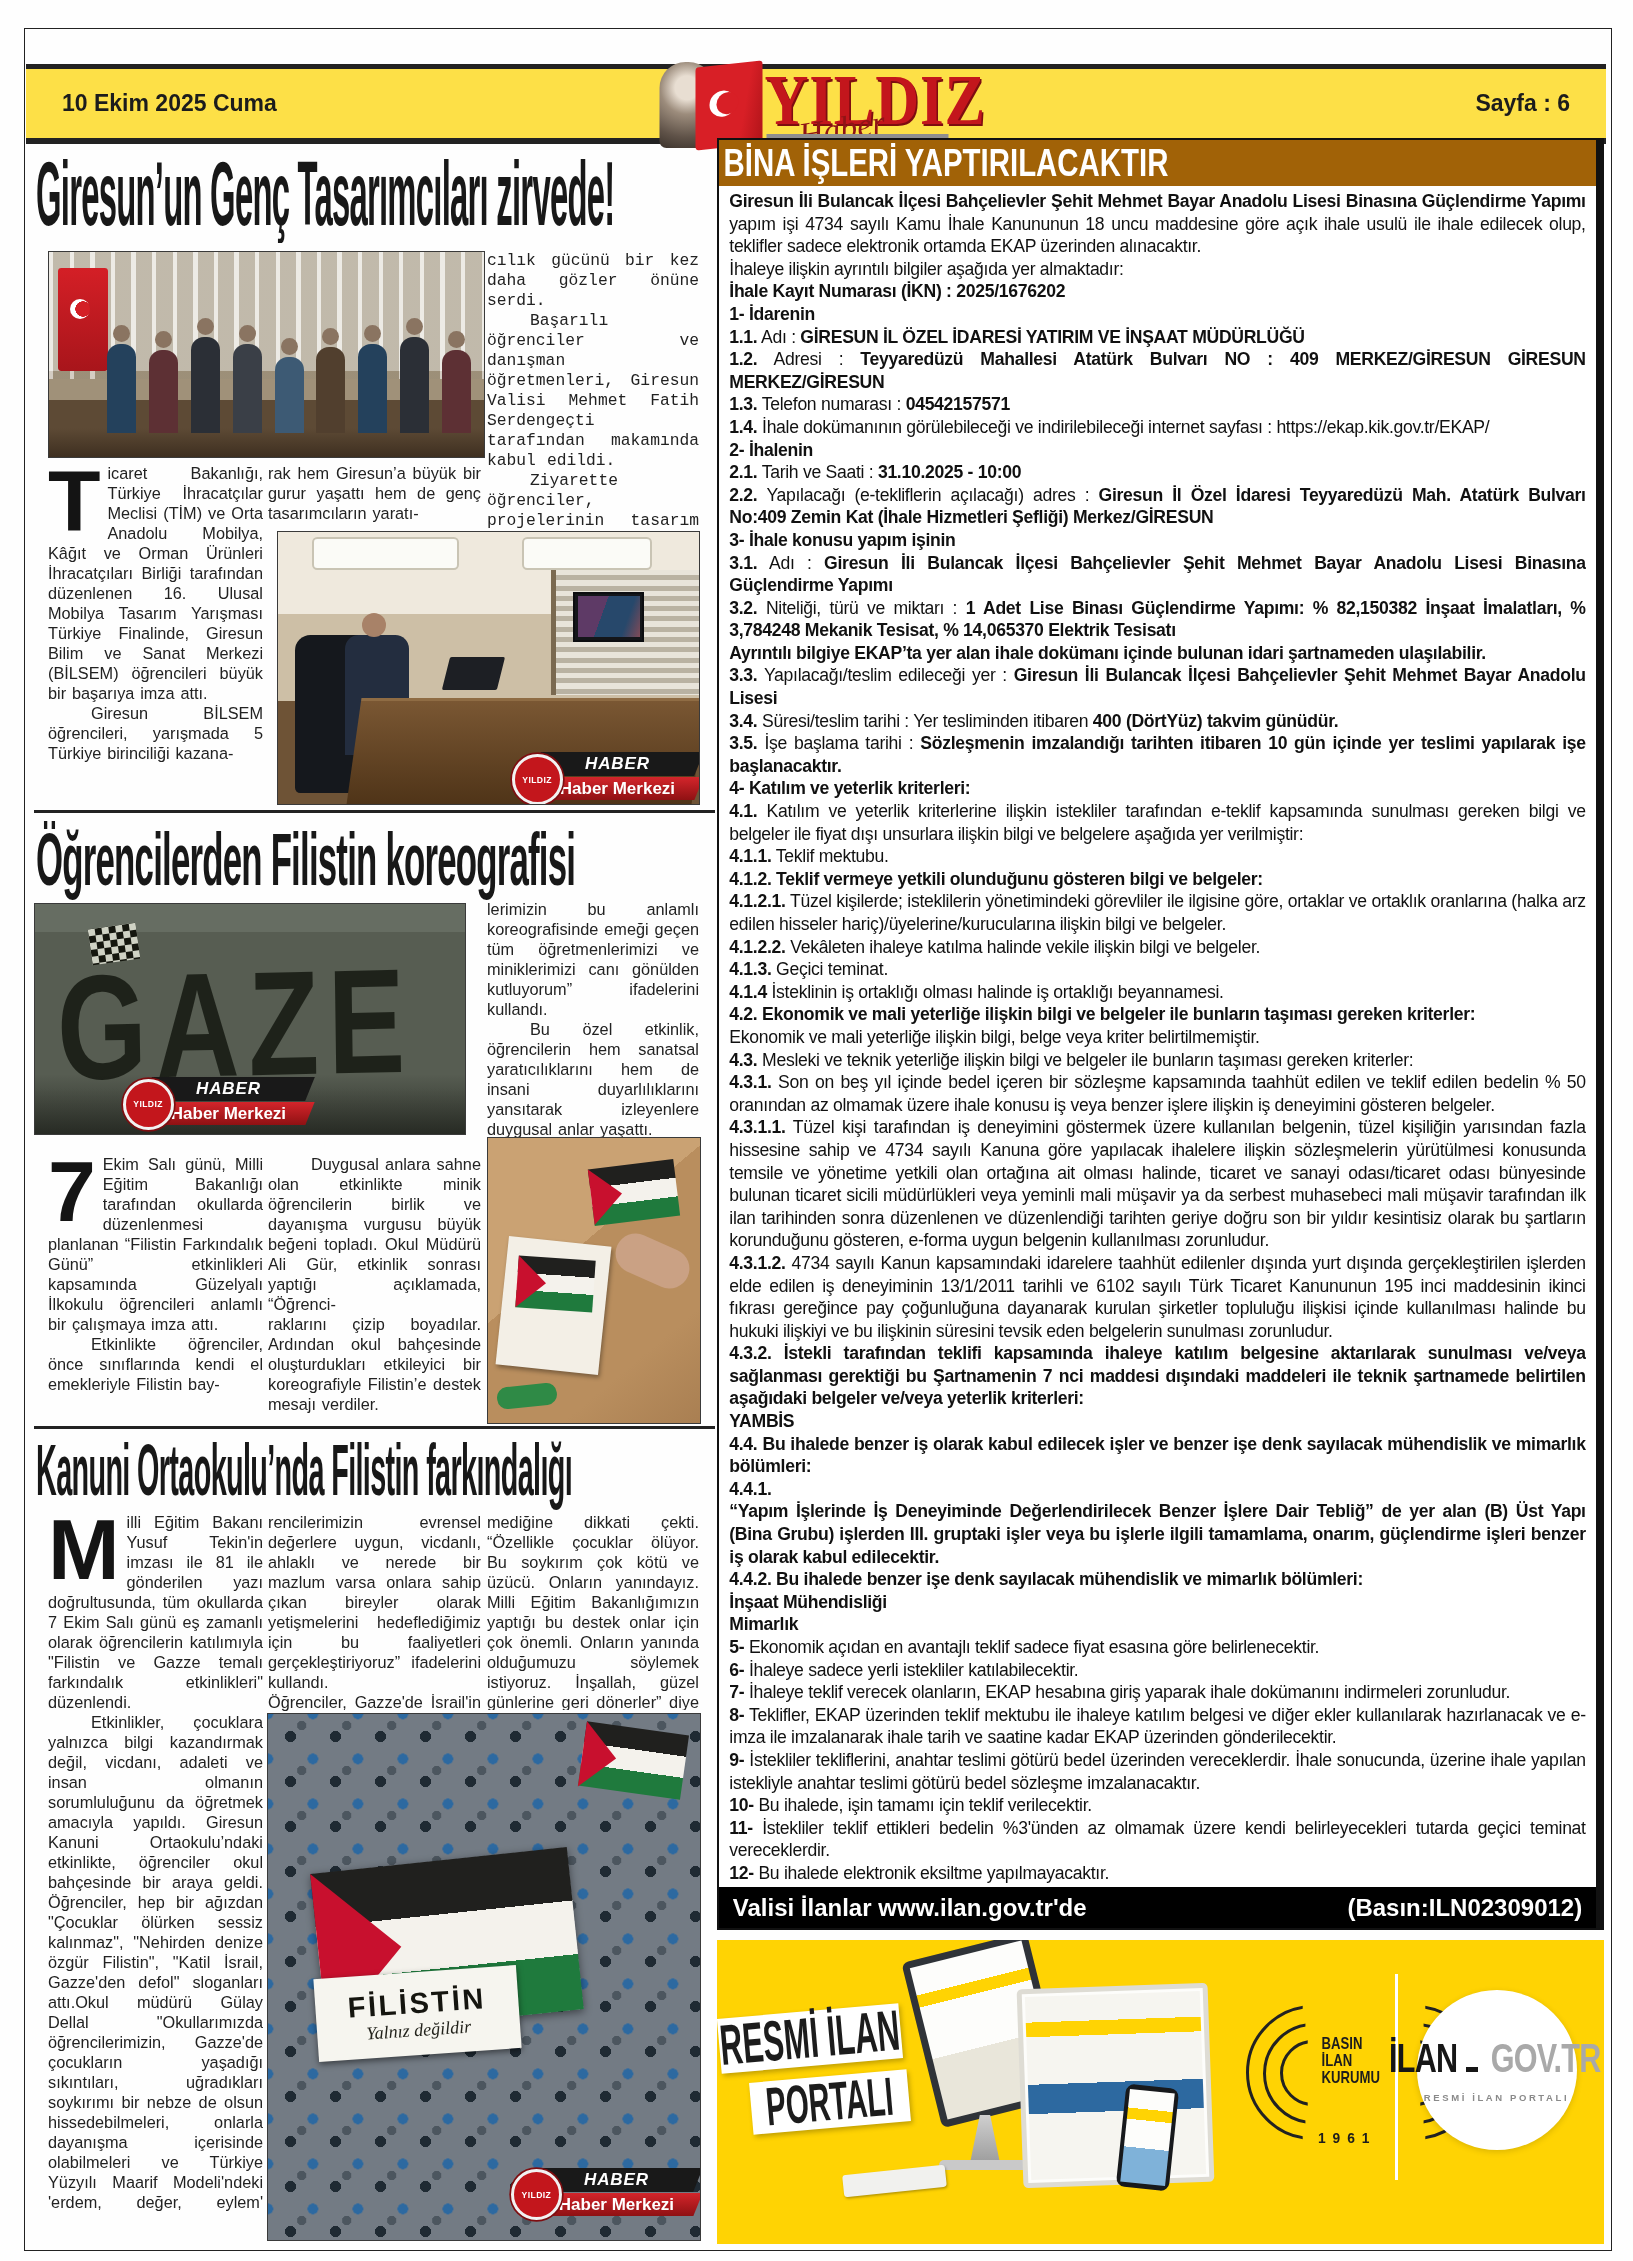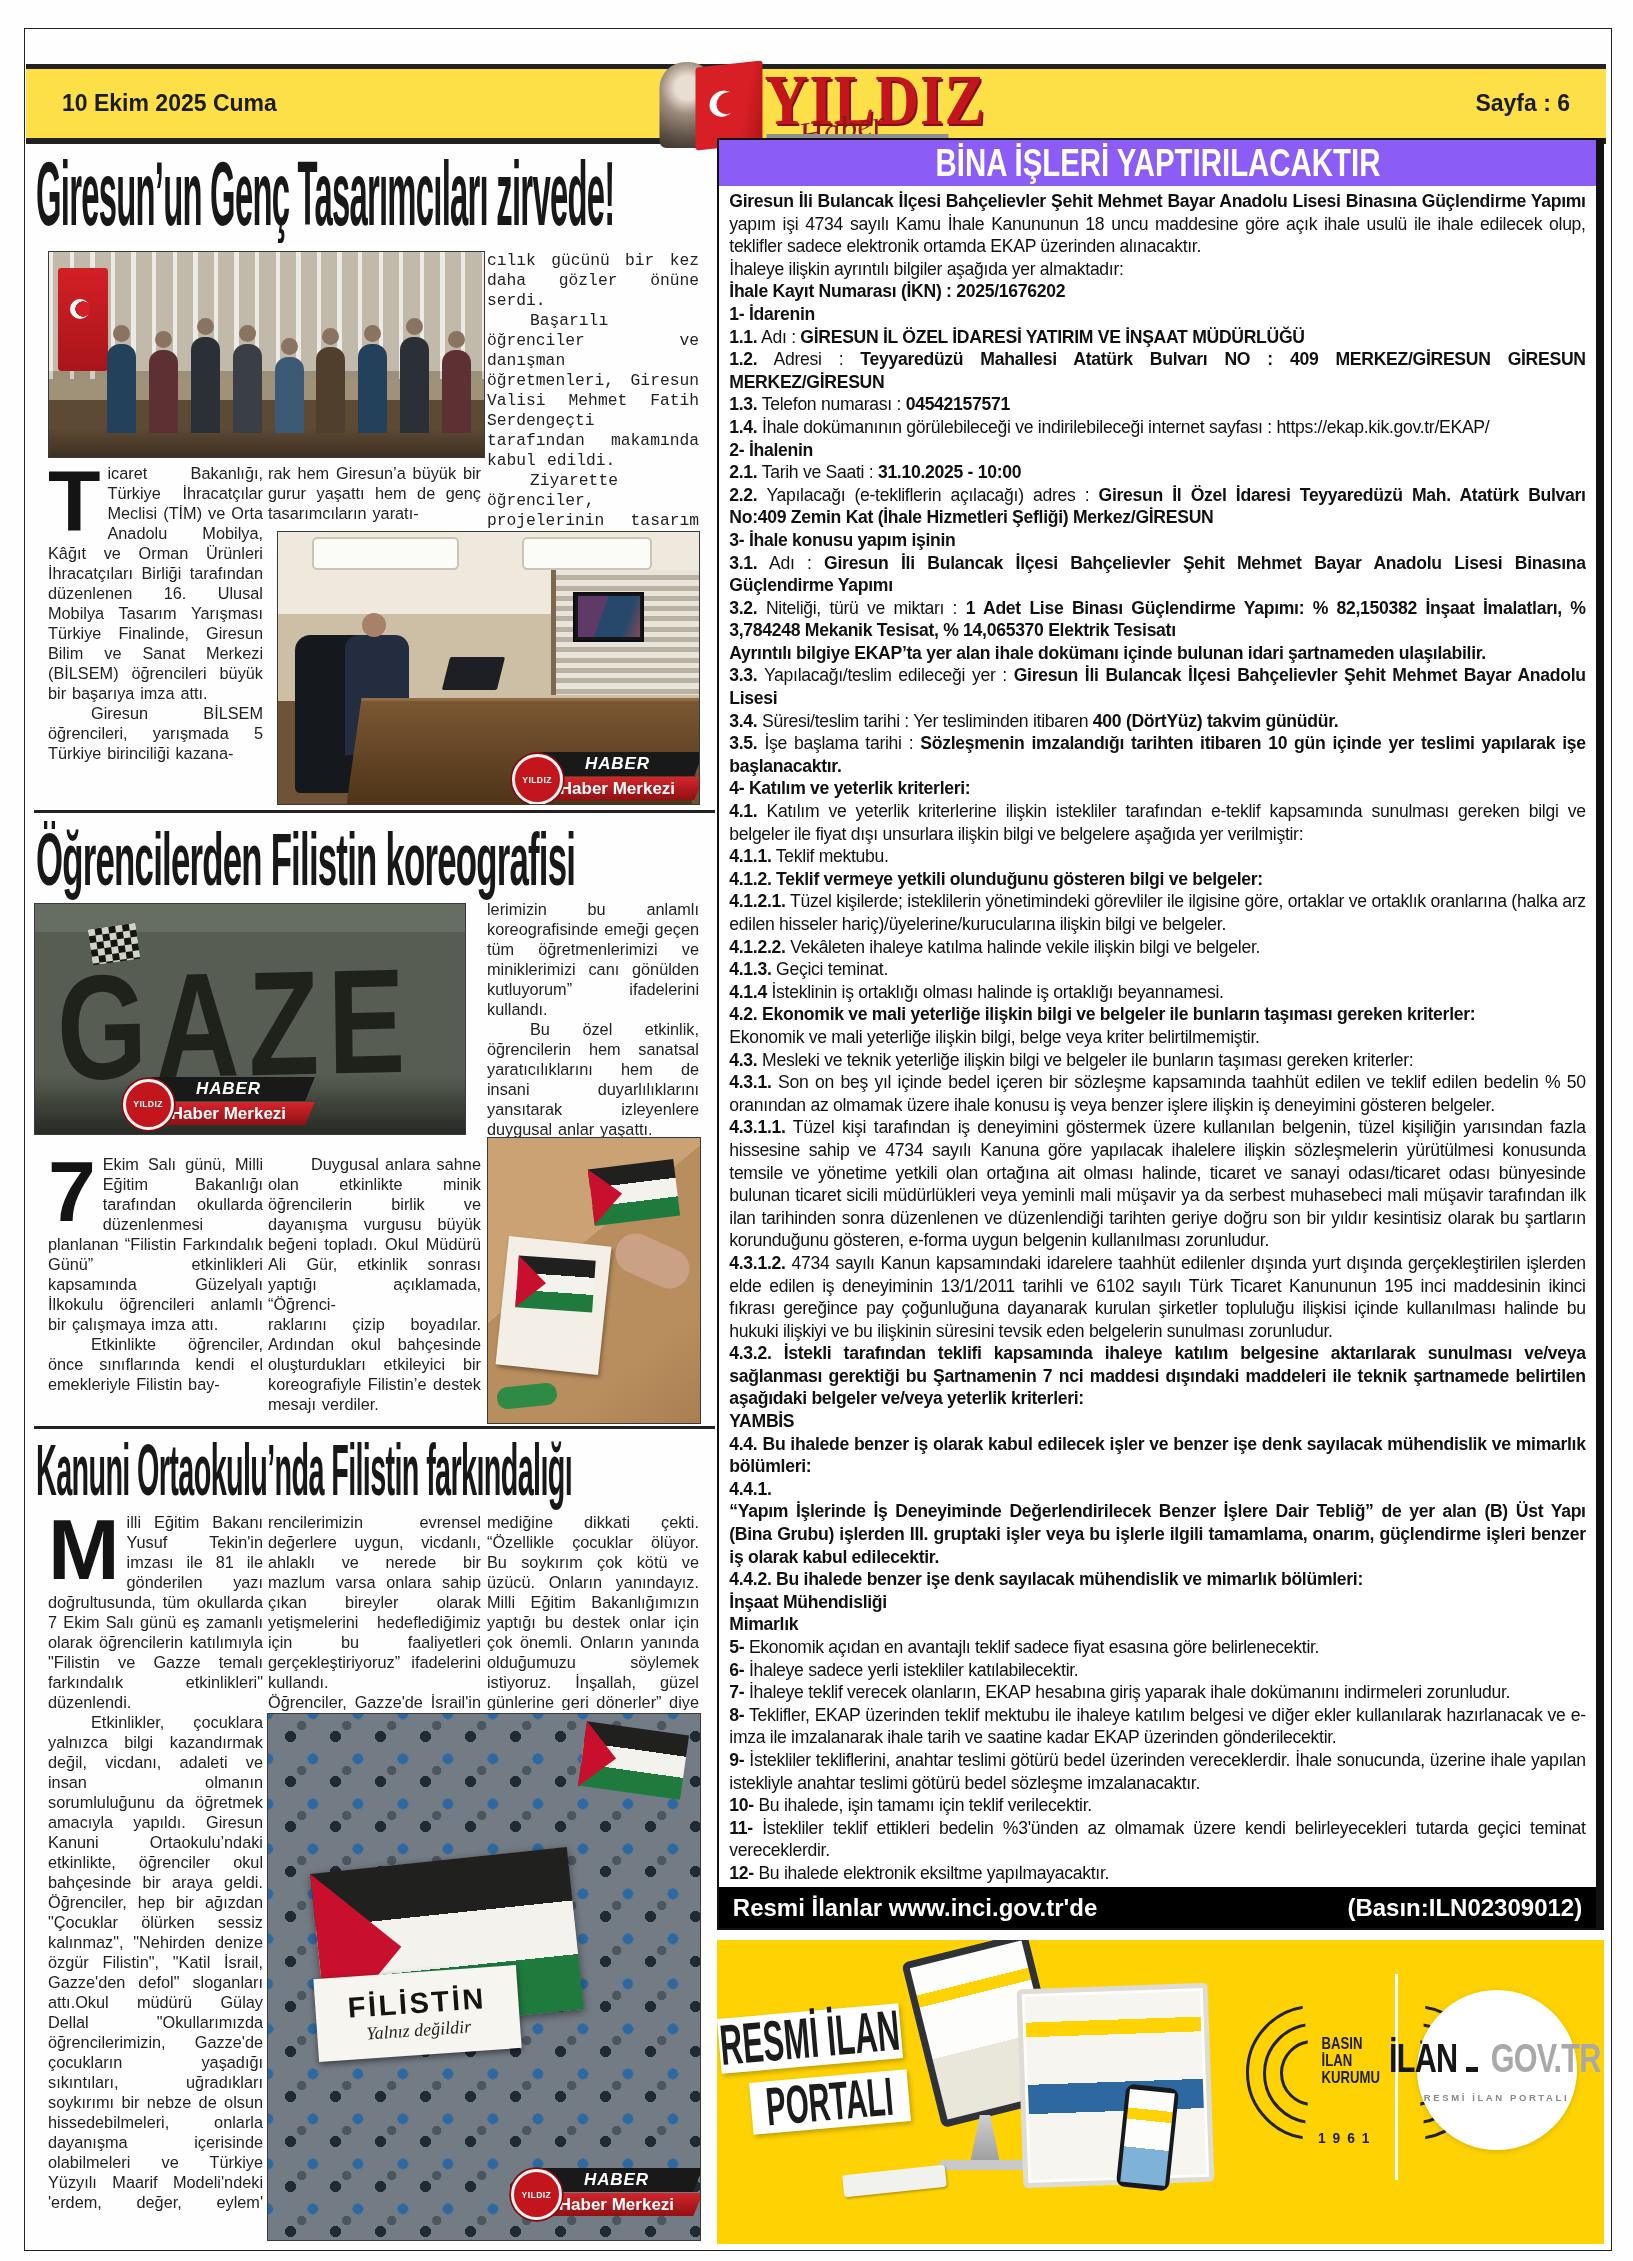--- a/index.html
+++ b/index.html
@@ -123,21 +123,21 @@
   .cap-b{height:23px;margin-top:0.9px;background:linear-gradient(#d4252b,#8f1113);transform:skewX(-22deg);
          display:flex;align-items:center;justify-content:center;}
   .cap-b span{display:inline-block;transform:skewX(22deg);color:#fff;font-weight:bold;font-size:17px;}
   #photo2 .caption{right:0px;bottom:1.7px;}
   #photo3 .caption{left:91px;bottom:6.9px;}
   #photo5 .caption{right:1.7px;bottom:22.4px;}
 
   
   .tenderbox{position:absolute;left:717px;top:138px;width:887px;height:1792px;background:#fff;
              border:2.6px solid #111;border-right:8.6px solid #111;box-sizing:border-box;}
-  .ttitle{height:46px;background:#8b5cf6;display:flex;align-items:center;justify-content:center;}
+  .ttitle{height:46px;background:#a16207;display:flex;align-items:center;}
   .ttitle span{color:#fff;font-weight:bold;font-size:30px;display:inline-block;transform:scale(.98,1.3);letter-spacing:0px;white-space:nowrap;}
   .tbody{position:absolute;left:10.3px;right:10.3px;top:50px;bottom:45px;overflow:hidden;}
   .tline{margin:0;font-size:17.6px;line-height:22.6px;letter-spacing:-0.3px;text-align:justify;color:#111;}
   .tb{font-weight:bold;}
   .tfooter{position:absolute;left:0;right:0;bottom:0;height:41px;background:#000;color:#fff;display:flex;
            align-items:center;justify-content:space-between;padding:0 13.8px;font-weight:bold;font-size:24px;}
 
   
   .adbanner{position:absolute;left:717px;top:1940px;width:887px;height:304px;background:#ffd303;overflow:hidden;}
   .ribbon{position:absolute;background:#fff;box-shadow:1.7px 2.6px 5.2px rgba(0,0,0,.25);display:flex;align-items:center;justify-content:center;}
@@ -388,21 +388,21 @@
         <p class="tline"><span class="tb">5-</span><span> Ekonomik açıdan en avantajlı teklif sadece fiyat esasına göre belirlenecektir.</span></p>
         <p class="tline"><span class="tb">6-</span><span> İhaleye sadece yerli istekliler katılabilecektir.</span></p>
         <p class="tline"><span class="tb">7-</span><span> İhaleye teklif verecek olanların, EKAP hesabına giriş yaparak ihale dokümanını indirmeleri zorunludur.</span></p>
         <p class="tline"><span class="tb">8-</span><span> Teklifler, EKAP üzerinden teklif mektubu ile ihaleye katılım belgesi ve diğer ekler kullanılarak hazırlanacak ve e-imza ile imzalanarak ihale tarih ve saatine kadar EKAP üzerinden gönderilecektir.</span></p>
         <p class="tline"><span class="tb">9-</span><span> İstekliler tekliflerini, anahtar teslimi götürü bedel üzerinden vereceklerdir. İhale sonucunda, üzerine ihale yapılan istekliyle anahtar teslimi götürü bedel sözleşme imzalanacaktır.</span></p>
         <p class="tline"><span class="tb">10-</span><span> Bu ihalede, işin tamamı için teklif verilecektir.</span></p>
         <p class="tline"><span class="tb">11-</span><span> İstekliler teklif ettikleri bedelin %3'ünden az olmamak üzere kendi belirleyecekleri tutarda geçici teminat vereceklerdir.</span></p>
         <p class="tline"><span class="tb">12-</span><span> Bu ihalede elektronik eksiltme yapılmayacaktır.</span></p>
       </div>
     <div class="tfooter">
-      <span>Resmi İlanlar www.inci.gov.tr'de</span>
+      <span>Valisi İlanlar www.ilan.gov.tr'de</span>
       <span>(Basın:ILN02309012)</span>
     </div>
   </aside>
 
   <div class="adbanner">
     <div id="rb1" class="ribbon">
         <span>RESMİ İLAN</span>
       </div>
     <div id="rb2" class="ribbon">
         <span>PORTALI</span>

